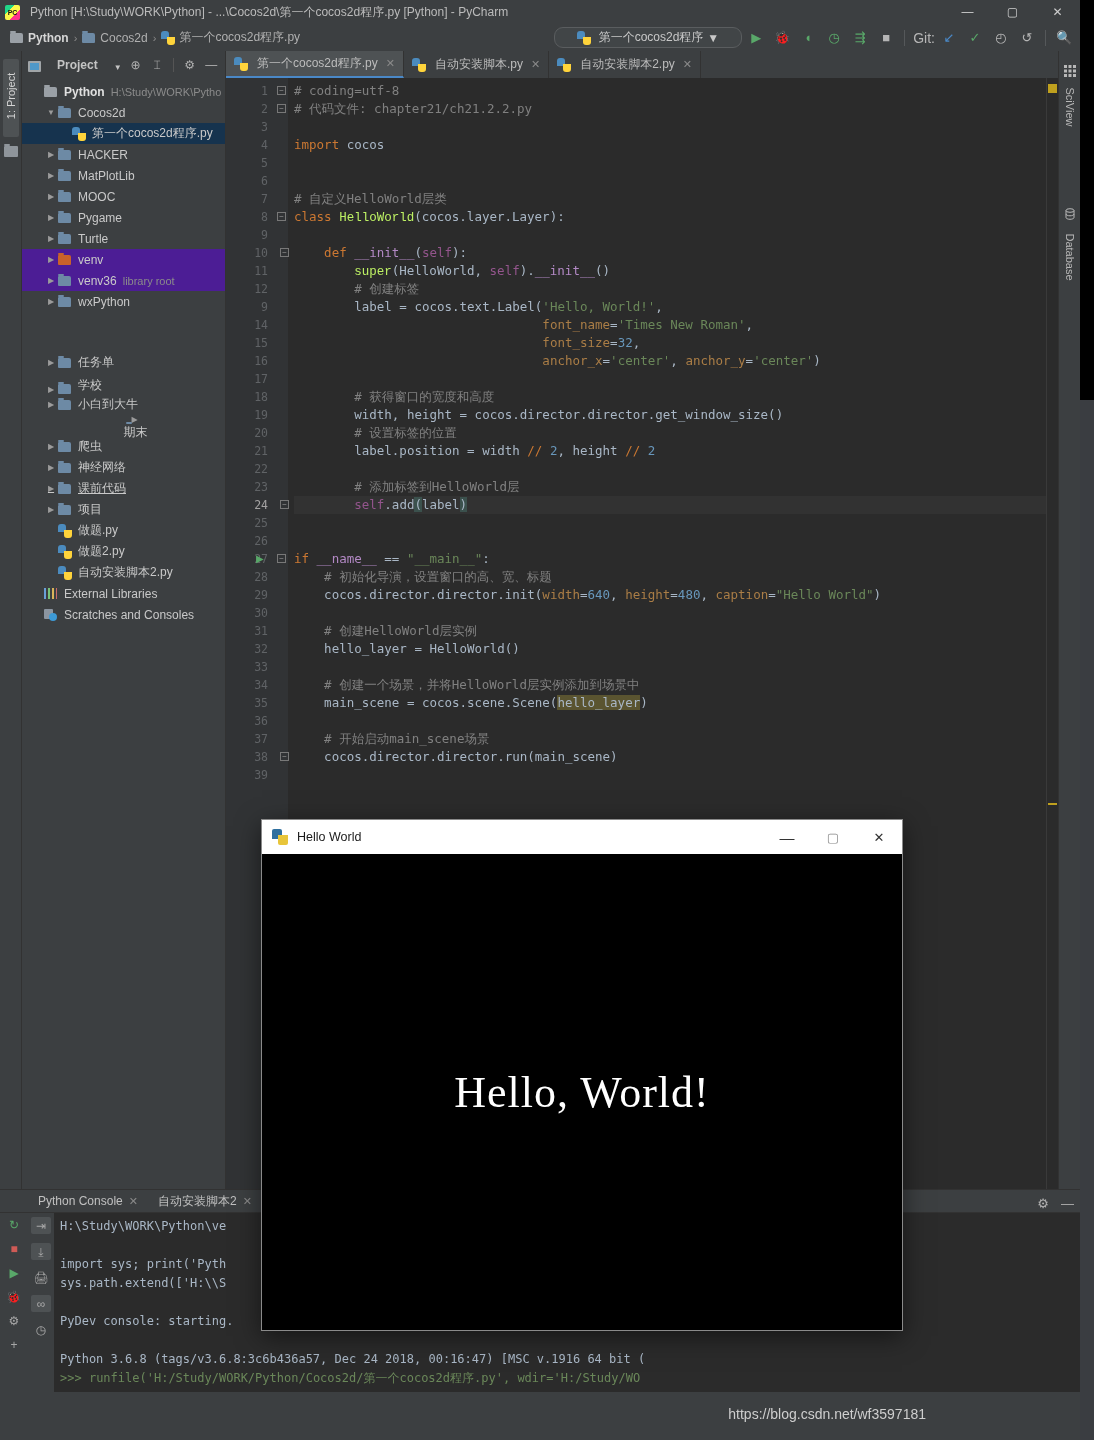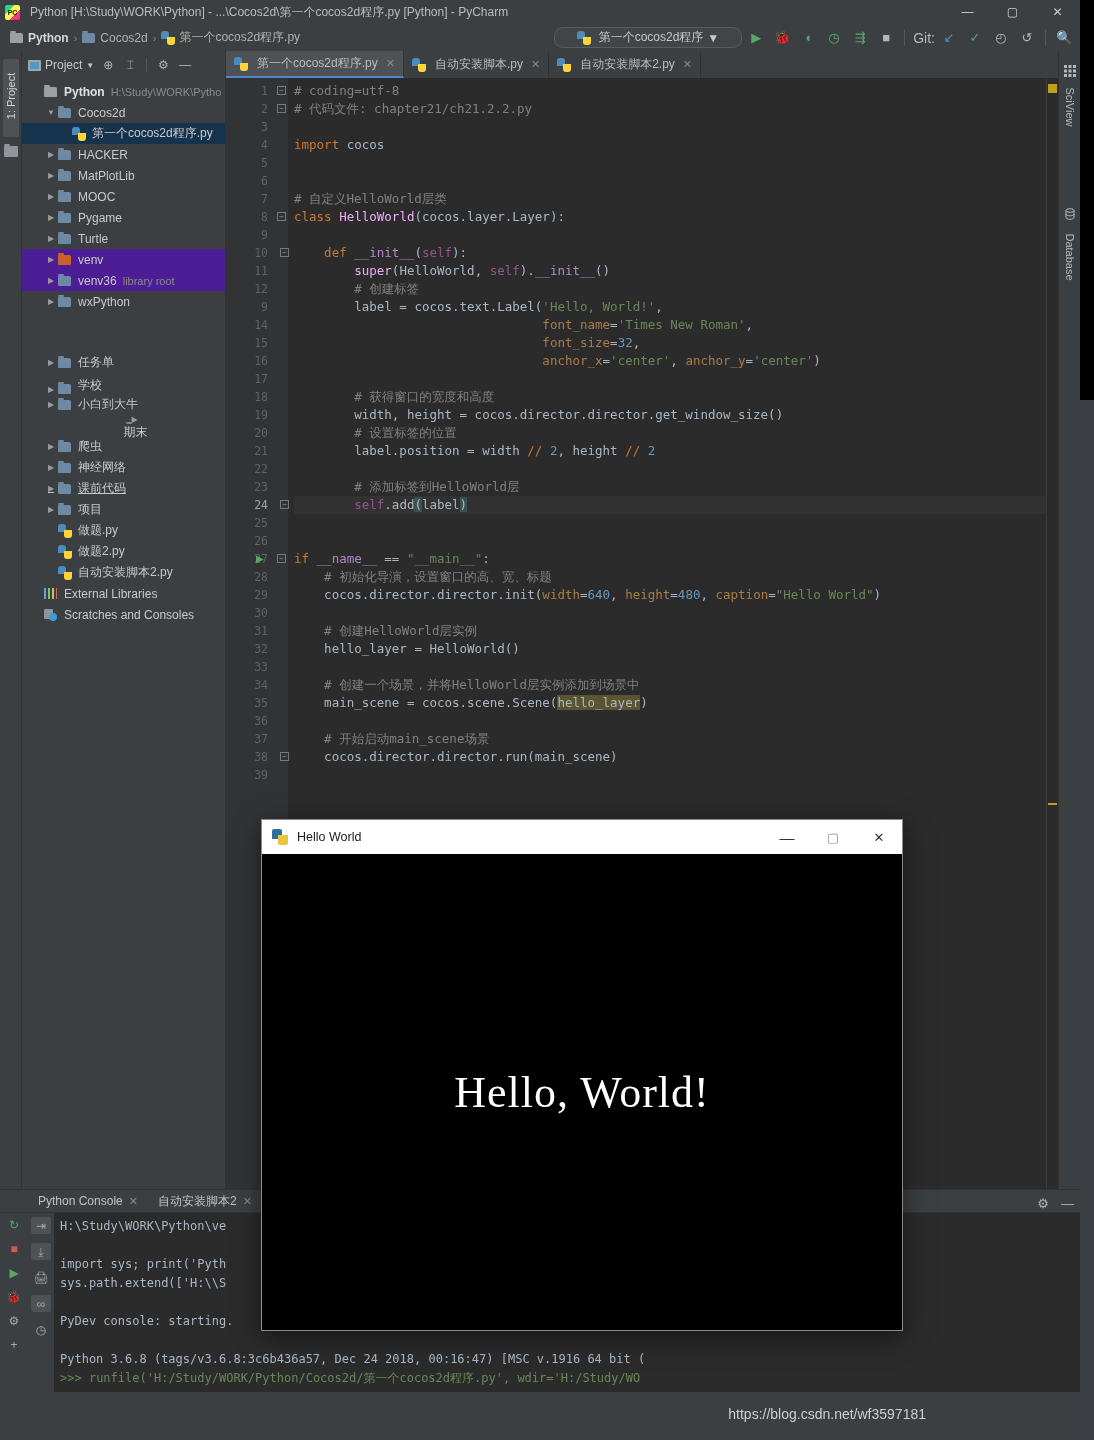--- a/index.html
+++ b/index.html
@@ -68,21 +68,21 @@
   .leftstrip { width:22px; background:#3c3f41; position:relative; border-right:1px solid #323232; }
   .vtab-wrap { position:absolute; left:3px; top:8px; width:16px; height:78px; background:#4e5254; border-radius:2px; }
   .vtab-txt { position:absolute; left:-31px; top:31px; width:78px; text-align:center; transform:rotate(-90deg);
               font-size:11px; color:#d4d4d4; white-space:nowrap; }
   .strip-folder { position:absolute; left:4px; top:95px; width:14px; height:11px; background:#8f959b; border-radius:1px; }
   .strip-folder::before { content:''; position:absolute; left:0; top:-2px; width:6px; height:2px; background:#8f959b; border-radius:1px; }
 
   
   .project-panel { width:204px; background:#3c3f41; display:flex; flex-direction:column; border-right:1px solid #323232; }
   .pp-head { height:28px; display:flex; align-items:center; gap:6px; padding:0 6px; }
-  .pp-title { font-size:12px; color:#c4c4c4; display:flex; align-items:center; gap:4px; }
+  .pp-title { font-size:12px; color:#c4c4c4; display:flex; align-items:flex-end; gap:16px;font-weight:bold; }
   .pp-screen { width:13px; height:11px; border:2px solid #a0a5a8; background:#4f98c8; border-radius:1px; }
   .pp-ico { width:16px; height:16px; display:flex; align-items:center; justify-content:center; color:#b0b0b0; font-size:12px; }
   .pp-vsep { width:1px; height:14px; background:#555; margin:0 2px; }
 
   .tree { flex:1; overflow:hidden; font-size:12px; color:#c9c9c9; padding-top:2px; }
   .tree-row { display:flex; align-items:center; height:21px; padding-left:8px; white-space:nowrap; }
   .tree-row.sel { background:#16334e; }
   .tree-row.venvgrp { background:#4c1d95; }
   .arrow { width:14px; display:inline-block; text-align:center; color:#9b9b9b; font-size:8px; flex:none; }
   .arrow.down::before { content:'▼'; }
@@ -114,21 +114,21 @@
   .run-marker { position:absolute; left:30px; color:#59a869; font-size:10px; }
   .fold-col { width:12px; background:#313335; flex:none; position:relative; padding-top:4px; }
   .fold { position:absolute; left:2px; width:9px; height:9px; border:1px solid #787878; color:#9a9a9a;
           font-size:8px; line-height:7px; text-align:center; }
   .code-lines { flex:1; padding-top:4px; padding-left:6px; font-family:"DejaVu Sans Mono", monospace;
                 font-size:12.5px; line-height:18px; white-space:pre; color:#a9b7c6; overflow:hidden; }
   .cl { height:18px; }
   .cl.hl { background:#323232; }
   .cmt { color:#808080; }
   .kw  { color:#cc7832; }
-  .cls { color:#f0abfc; }
+  .cls { color:#bef264;font-family:Liberation Mono, monospace; }
   .str { color:#6a8759; }
   .num { color:#6897bb; }
   .self{ color:#94558d; }
   .dun { color:#b389c5; }
   .param { color:#aa7d46; }
   .usagebox { background:#5a5430; }
   .bracket-hl { background:#3b514d; }
 
   
   .markerbar { width:12px; background:#2b2b2b; flex:none; position:relative; border-left:1px solid #3a3a3a; }

